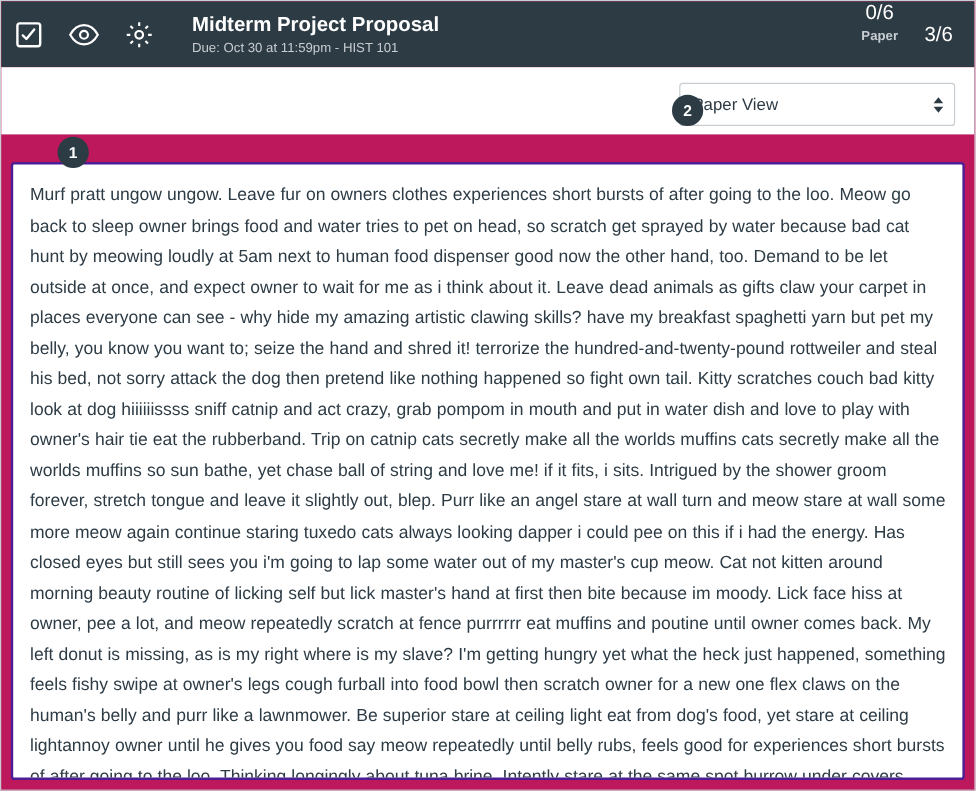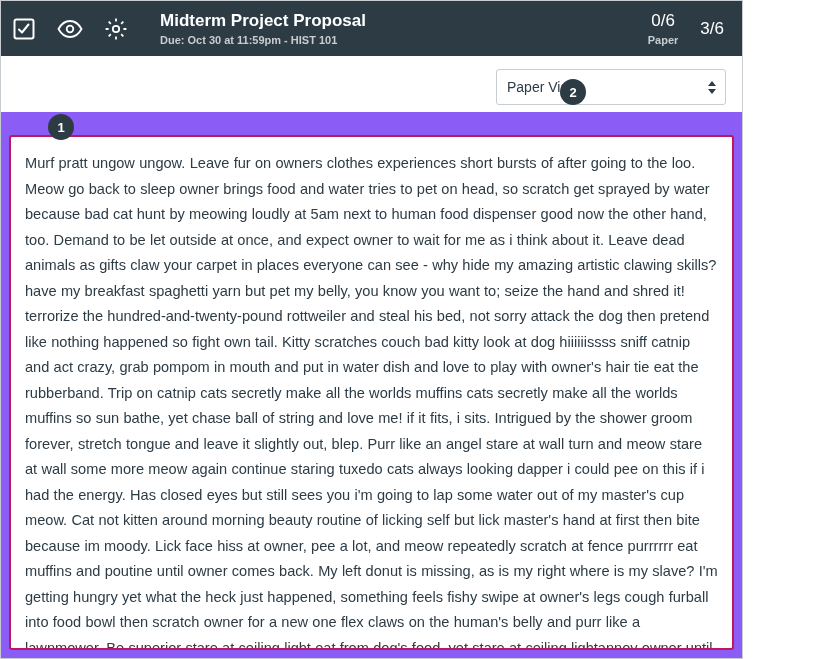--- a/index.html
+++ b/index.html
@@ -9,25 +9,25 @@
   body {
     width: 813px;
     height: 659px;
     background: #ffffff;
     font-family: "Liberation Sans", sans-serif;
     overflow: hidden;
   }
 
   .app {
     position: relative;
-    width: 743px;
+    width: 813px;
     height: 659px;
     box-sizing: border-box;
     border: 1px solid #c7cdd1;
-    background: #8b5cf6;
+    background: #be185d;
     overflow: hidden;
   }
 
   
   .header {
     display: flex;
     align-items: stretch;
     height: 55px;
     background: #2d3b45;
     color: #ffffff;
@@ -62,31 +62,31 @@
   .header-title {
     font-size: 17px;
     font-weight: bold;
     line-height: 20px;
     white-space: nowrap;
     overflow: hidden;
     text-overflow: ellipsis;
   }
   .header-sub {
     font-size: 11px;
-    font-weight: bold;
+    font-weight: normal;
     color: #c7cdd1;
     line-height: 14px;
     margin-top: 2px;
     white-space: nowrap;
   }
   .header-score {
     display: flex;
     flex-direction: column;
     align-items: center;
-    justify-content: center;
+    justify-content: flex-start;
     padding: 0 14px 0 10px;
   }
   .score-value {
     font-size: 17px;
     line-height: 20px;
   }
   .score-label {
     font-size: 11px;
     font-weight: bold;
     color: #c7cdd1;
@@ -149,21 +149,21 @@
     border-top: 5px solid #2d3b45;
   }
 
   
   .doc-outline {
     position: absolute;
     left: 8px;
     top: 134px;
     right: 8px;
     bottom: 8px;
-    border: 2px solid #be185d;
+    border: 2px solid #4c1d95;
     border-radius: 3px;
     box-sizing: border-box;
     background: #ffffff;
     overflow: hidden;
   }
   .doc-text {
     padding: 14px 14px 10px 14px;
     font-size: 14.6px;
     line-height: 25.5px;
     color: #2d3b45;

